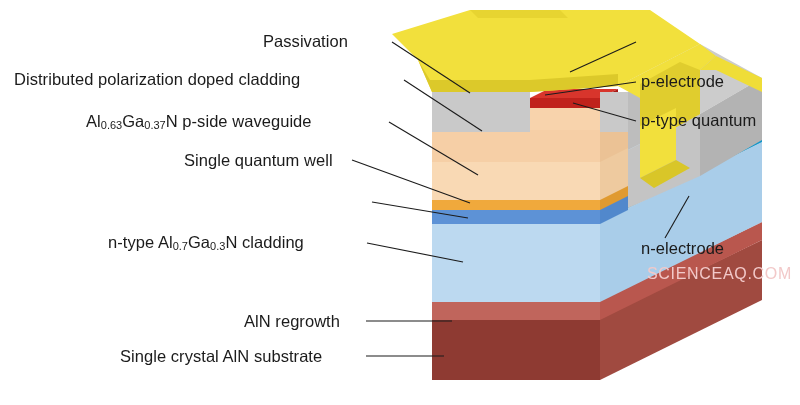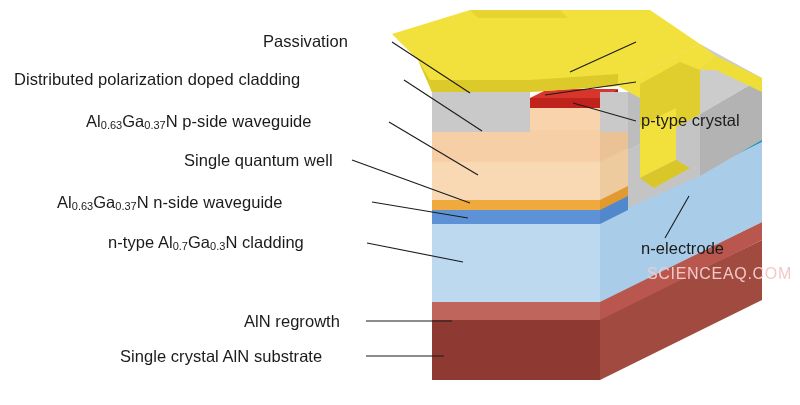--- a/index.html
+++ b/index.html
@@ -146,23 +146,23 @@
       <line x1="636" y1="82" x2="545" y2="95"></line>
       <line x1="636" y1="121" x2="573" y2="103"></line>
       <line x1="665" y1="238" x2="689" y2="196"></line>
     </g>
   </svg>
 
   <div class="lbl" style="left:263px;top:33px;">Passivation</div>
   <div class="lbl" style="left:14px;top:71px;">Distributed polarization doped cladding</div>
   <div class="lbl" style="left:86px;top:113px;">Al<sub>0.63</sub>Ga<sub>0.37</sub>N p-side waveguide</div>
   <div class="lbl" style="left:184px;top:152px;">Single quantum well</div>
-  <div class="lbl" style="left:57px;top:194px;">Al<sub>0.63</sub>Ga<sub>0.37</sub>N n-side waveguide</div>
   <div class="lbl" style="left:108px;top:234px;">n-type Al<sub>0.7</sub>Ga<sub>0.3</sub>N cladding</div>
   <div class="lbl" style="left:244px;top:313px;">AlN regrowth</div>
   <div class="lbl" style="left:120px;top:348px;">Single crystal AlN substrate</div>
 
-  <div class="lbl r" style="left:641px;top:112px;">p-type crystal</div>
+  <div class="lbl r" style="left:641px;top:73px;">p-electrode</div>
+  <div class="lbl r" style="left:641px;top:112px;">p-type quantum</div>
   <div class="lbl r" style="left:641px;top:240px;">n-electrode</div>
 
   <div id="watermark">SCIENCEAQ.COM</div>
 
 </div>
 
 </body></html>

